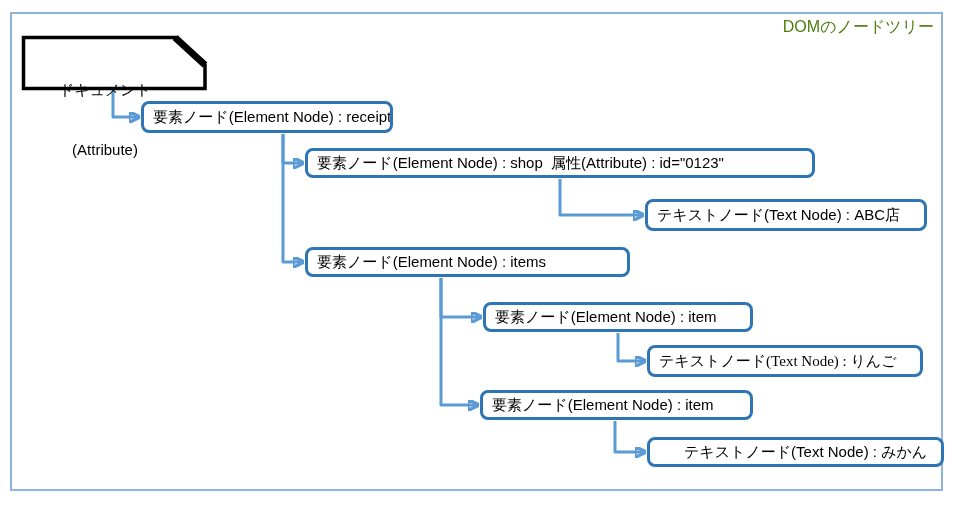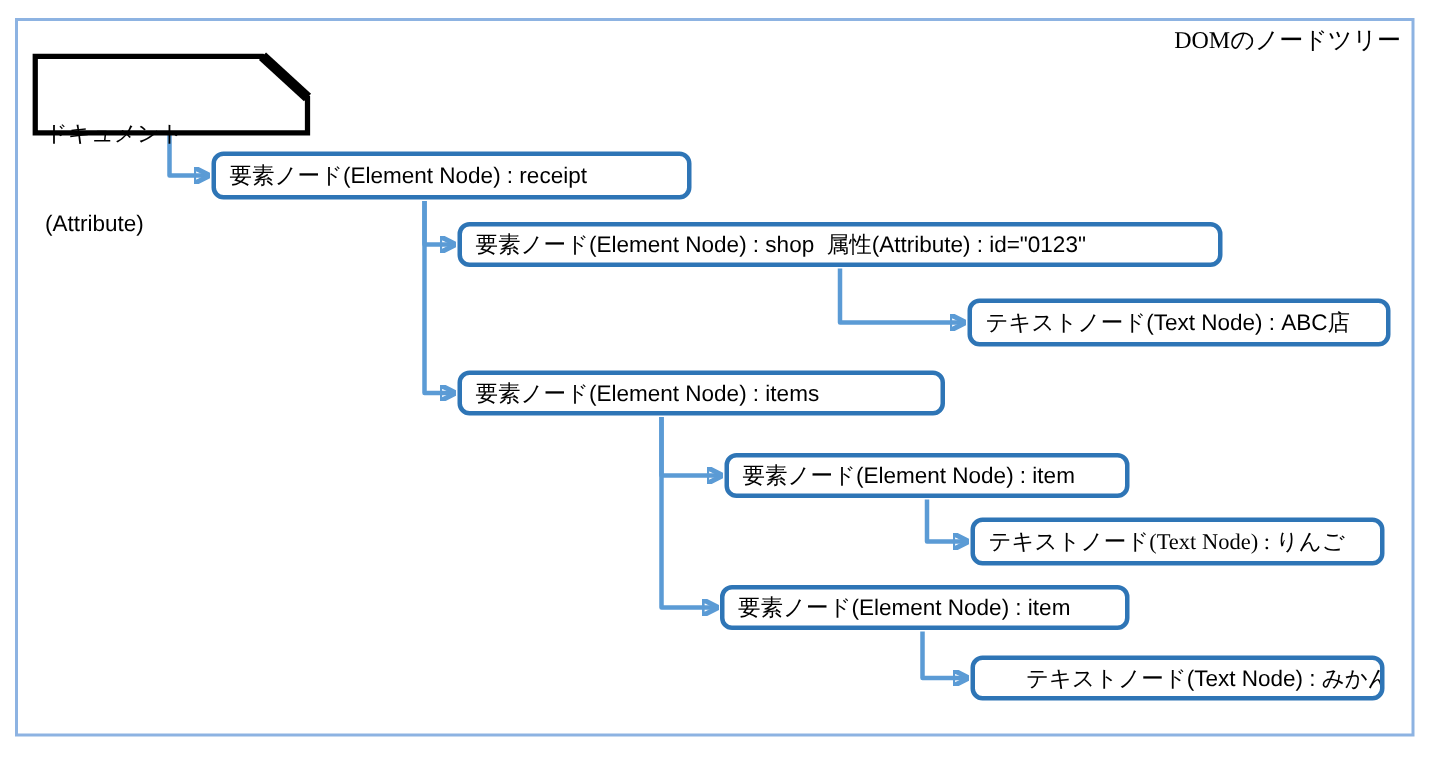--- a/index.html
+++ b/index.html
@@ -17,52 +17,52 @@
     color:#000;
     overflow:hidden;
   }
   .frame{
     position:absolute;left:10px;top:12px;width:933px;height:479px;
     border:2px solid var(--frame);
     box-sizing:border-box;
   }
   .title{
     position:absolute;top:17px;right:24px;
-    font-size:16px;color:#000000;white-space:pre;font-family:Liberation Serif, serif;
+    font-size:16px;color:#4d7c0f;white-space:pre;
   }
   .connectors{position:absolute;left:0;top:0;width:958px;height:506px;pointer-events:none;}
   .connectors path{fill:none;stroke:var(--connector);stroke-width:3;stroke-linejoin:round;stroke-linecap:butt;}
   .arrowhead{fill:var(--connector);}
   .node{
     position:absolute;
     box-sizing:border-box;
     background:#fff;
     border:3px solid var(--node-border);
     border-radius:8px;
     display:flex;align-items:center;
     padding-left:9px;
     font-size:15px;
     white-space:pre;
     overflow:hidden;
   }
   .doc-shape{position:absolute;left:20px;top:34px;width:190px;height:58px;}
   .doc-shape svg{display:block;}
   .doc-label{
     position:absolute;left:30px;top:40px;width:150px;
-    font-size:15px;line-height:20px;white-space:pre;
+    font-size:15px;line-height:20px;white-space:pre;text-align:center;
   }
   
-  .n-receipt {left:141px;top:101px;width:320px;height:32px;}
+  .n-receipt {left:141px;top:101px;width:252px;height:32px;}
   .n-shop    {left:305px;top:148px;width:510px;height:30px;}
   .n-abc     {left:645px;top:199px;width:282px;height:32px;}
   .n-items   {left:305px;top:247px;width:325px;height:30px;}
   .n-item1   {left:483px;top:302px;width:270px;height:30px;}
   .n-ringo   {left:647px;top:345px;width:276px;height:32px;font-family:Liberation Serif, serif;}
   .n-item2   {left:480px;top:390px;width:273px;height:30px;}
-  .n-mikan   {left:647px;top:437px;width:276px;height:30px;padding-left:34px;}
+  .n-mikan   {left:647px;top:437px;width:297px;height:30px;padding-left:34px;}
 </style>
 </head>
 <body>
 
 <div class="canvas">
 
   <div class="frame"></div>
 
   <div class="title">DOMのノードツリー</div>
 

